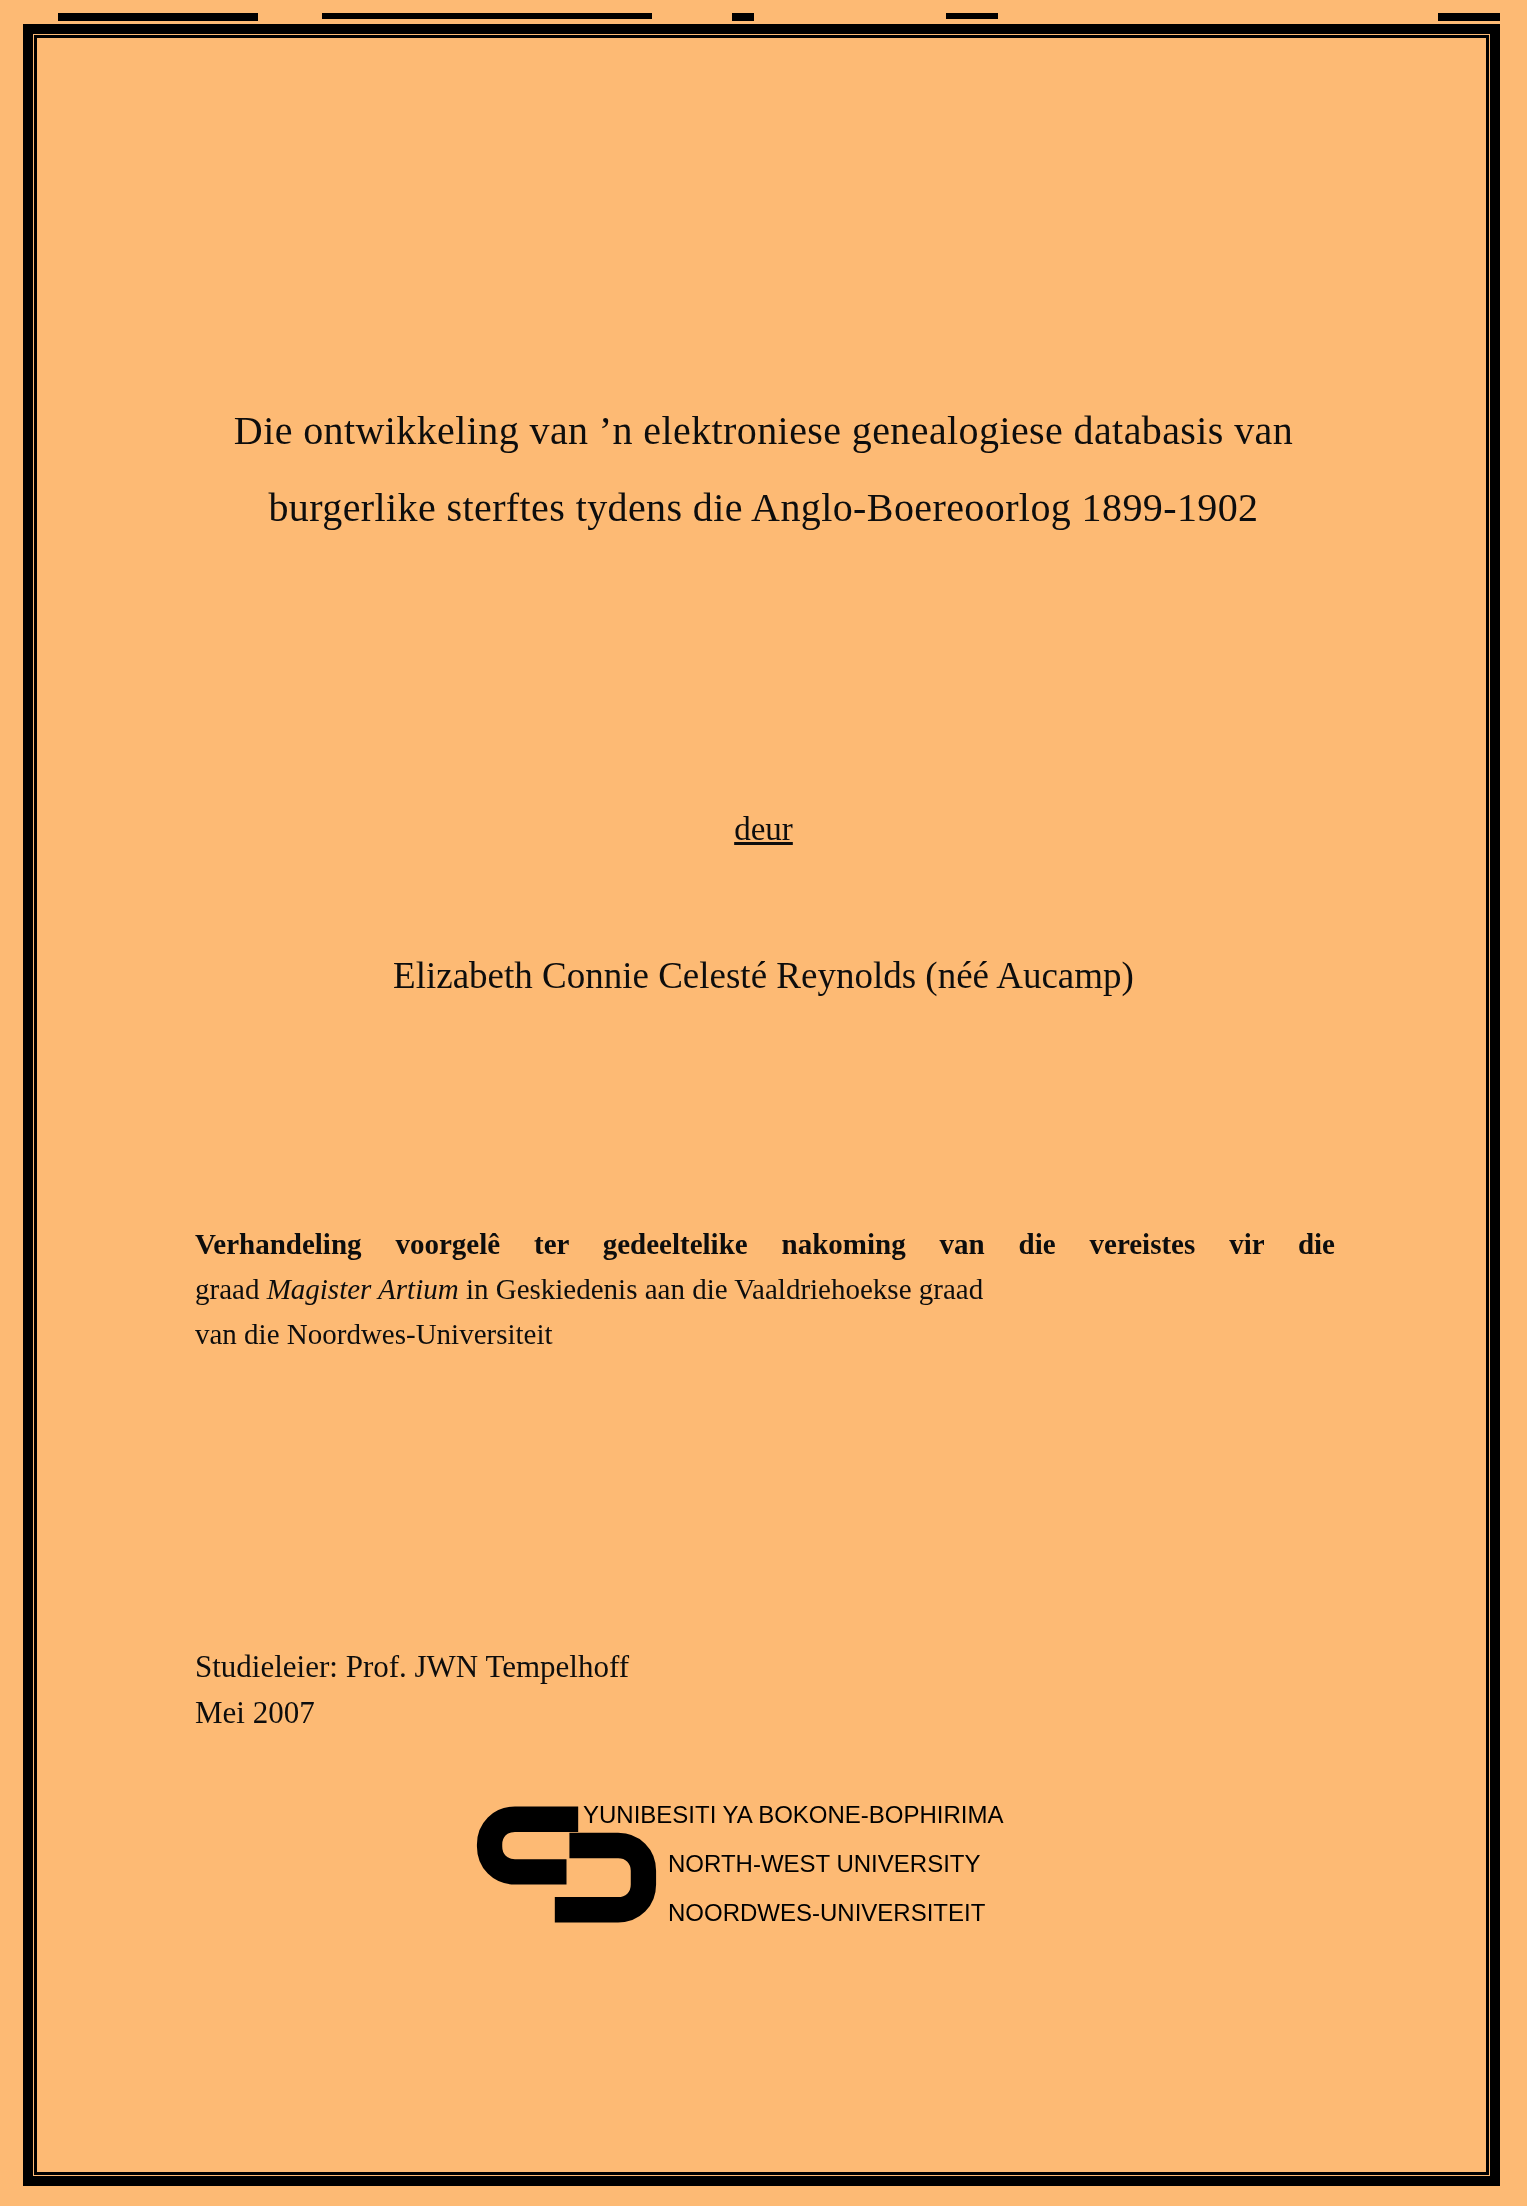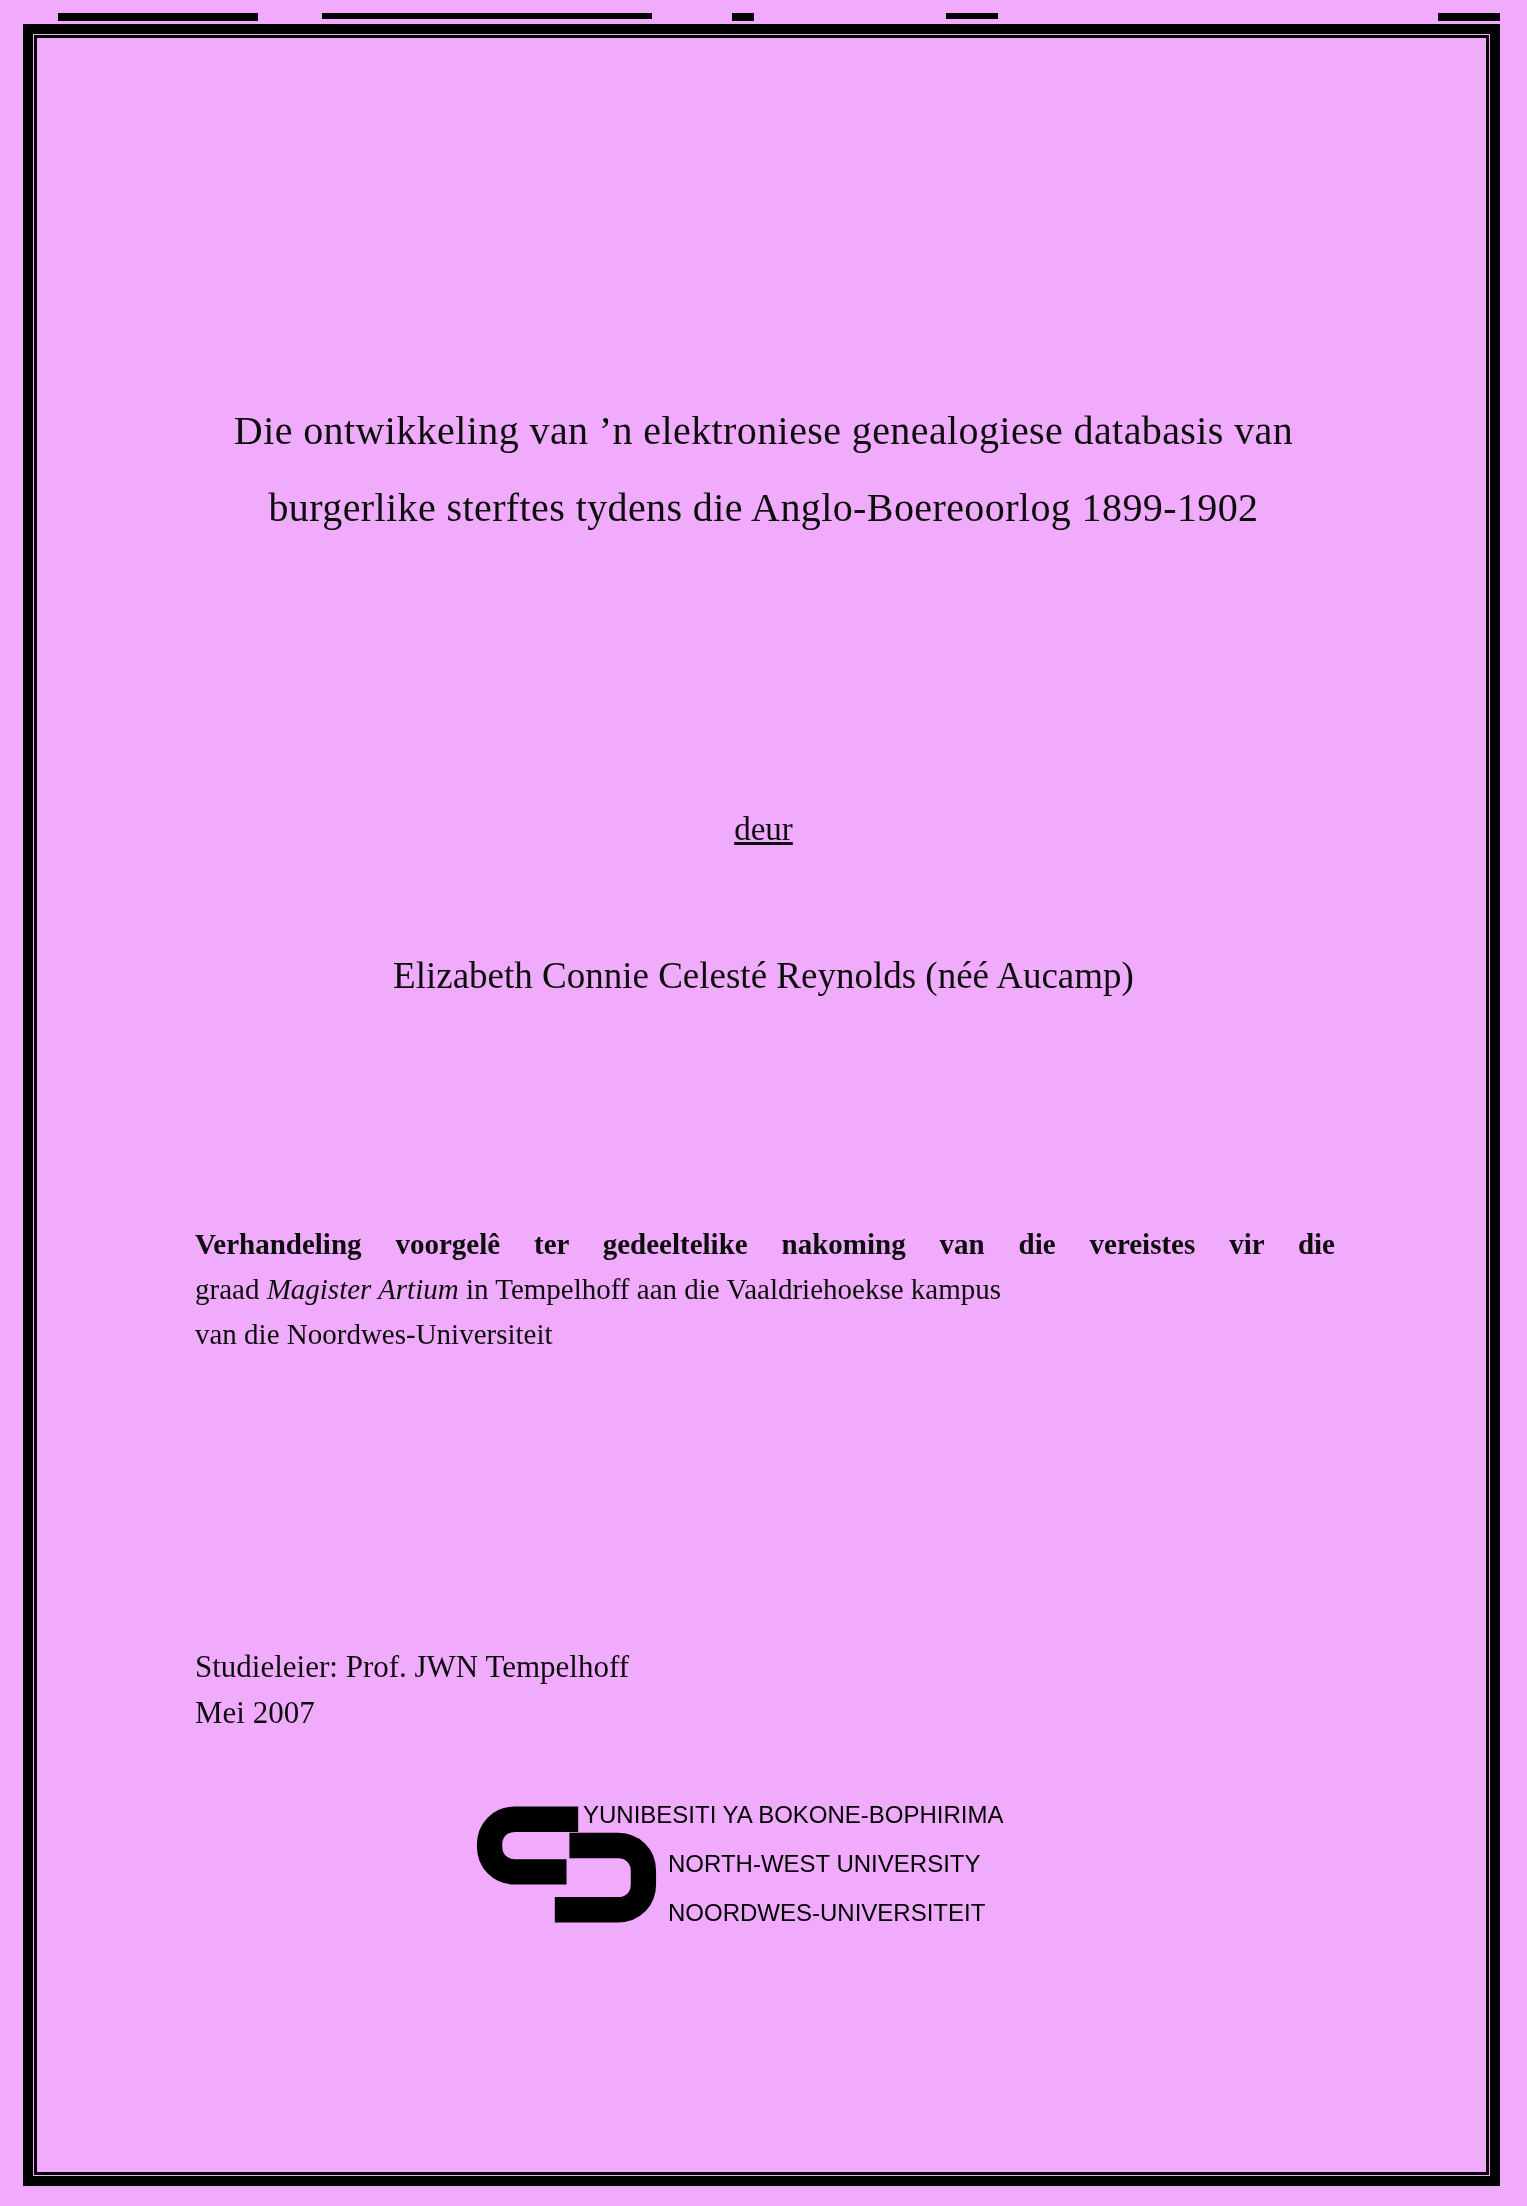--- a/index.html
+++ b/index.html
@@ -1,20 +1,20 @@
 <!DOCTYPE html>
 <html><head>
 <meta charset="utf-8">
 <style>
   html, body { margin: 0; padding: 0; background: #ffffff; }
   .page {
     position: relative;
     width: 1527px;
     height: 2206px;
-    background: #f0abfc;
+    background: #fdba74;
     color: #0d0d0d;
     font-family: "Liberation Serif", serif;
     overflow: hidden;
   }
   .frame {
     position: absolute;
     left: 23px; top: 24px;
     width: 1457px; height: 2142px;
     border: 10px solid #000000;
   }
@@ -109,21 +109,21 @@
     <div>Die ontwikkeling van ’n elektroniese genealogiese databasis van</div>
     <div>burgerlike sterftes tydens die Anglo-Boereoorlog 1899-1902</div>
   </div>
 
   <div class="byline">deur</div>
 
   <div class="author">Elizabeth Connie Celesté Reynolds (néé Aucamp)</div>
 
   <div class="statement">
     <div class="st-line st-justify">Verhandeling voorgelê ter gedeeltelike nakoming van die vereistes vir die</div>
-    <div class="st-line"><span>graad </span><em>Magister Artium</em><span> in Tempelhoff aan die Vaaldriehoekse kampus</span></div>
+    <div class="st-line"><span>graad </span><em>Magister Artium</em><span> in Geskiedenis aan die Vaaldriehoekse graad</span></div>
     <div class="st-line">van die Noordwes-Universiteit</div>
   </div>
 
   <div class="supervisor-block">
     <div>Studieleier: Prof. JWN Tempelhoff</div>
     <div>Mei 2007</div>
   </div>
 
   <div class="logo">
     <svg class="logo-mark" width="185" height="135" viewBox="0 0 190 135" aria-hidden="true">

